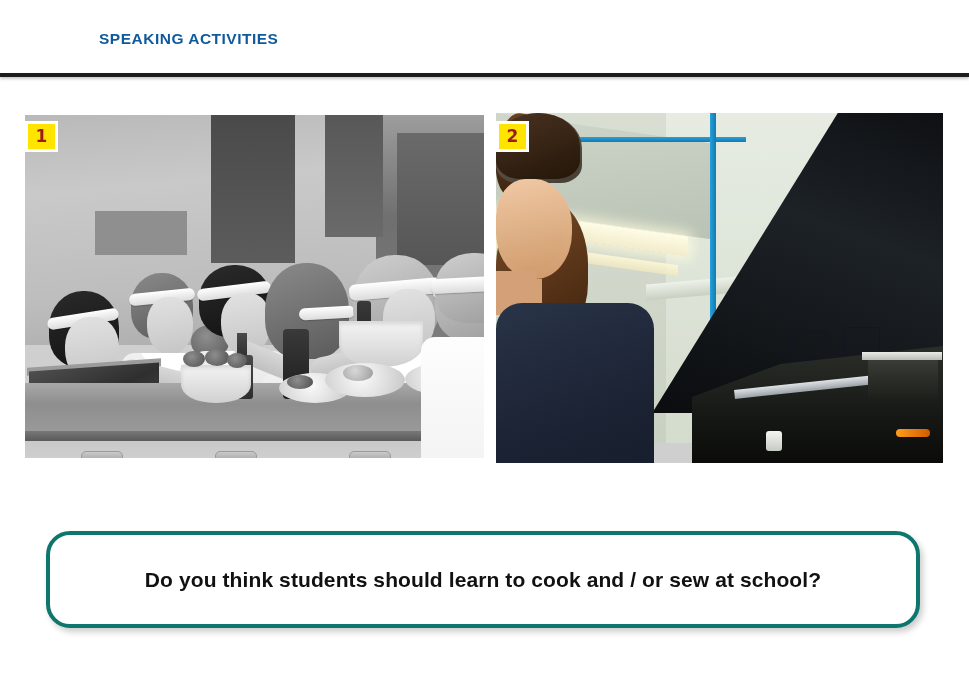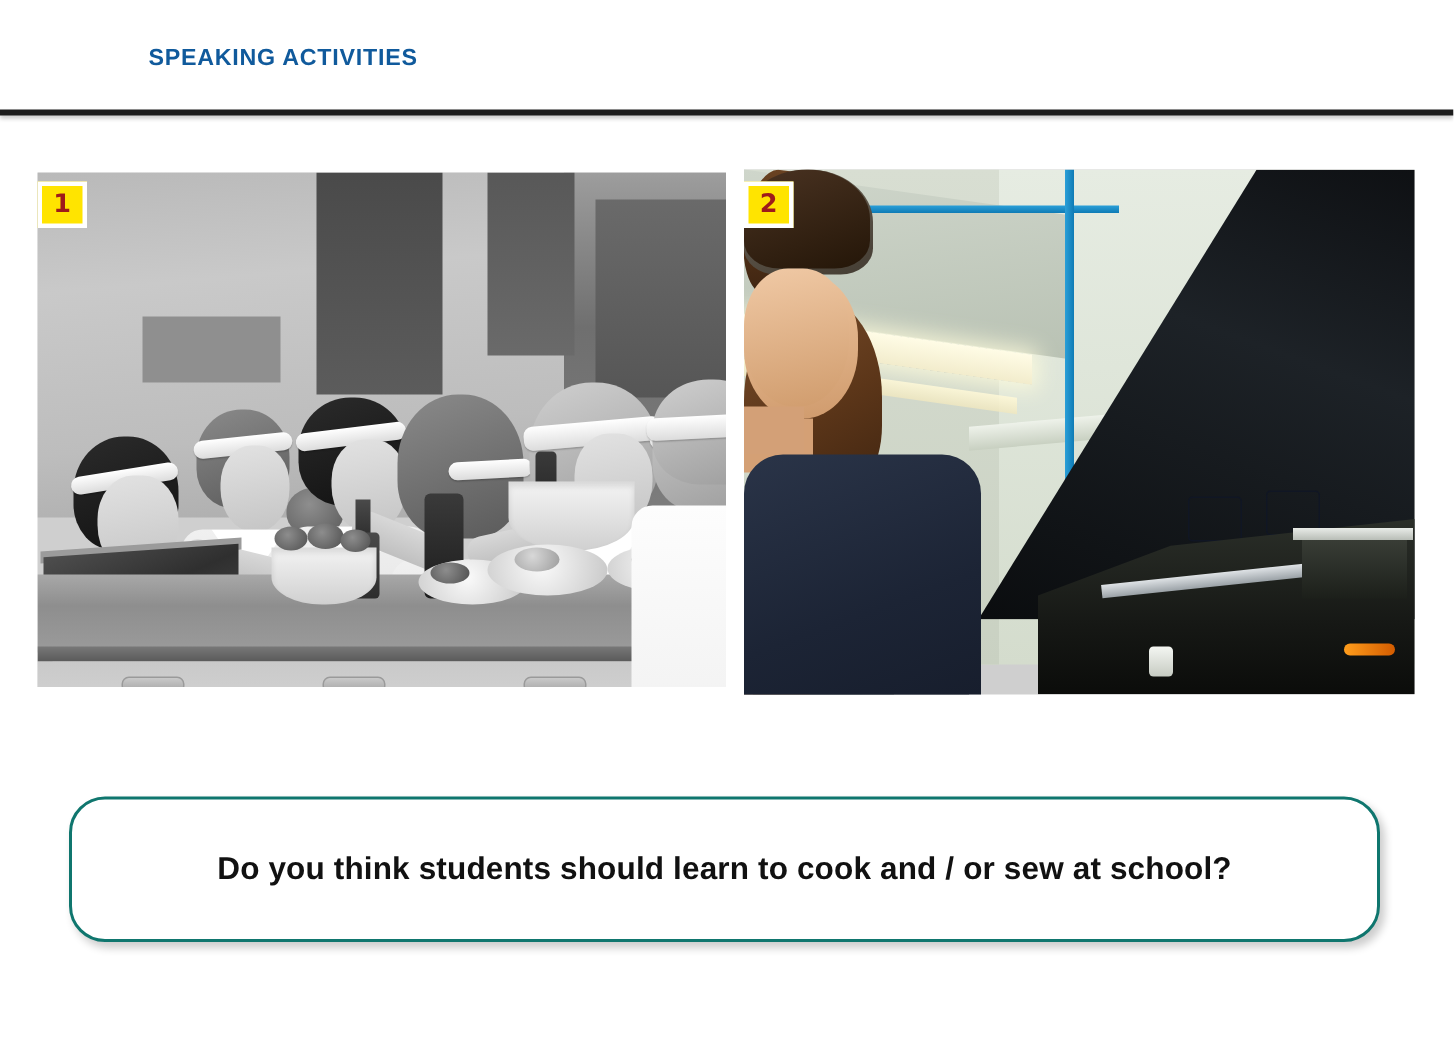--- a/index.html
+++ b/index.html
@@ -380,21 +380,21 @@
   }
 
   
   .question-box {
     position: absolute;
     left: 46px;
     top: 531px;
     width: 874px;
     height: 97px;
     box-sizing: border-box;
-    border: 2px solid #0f766e;
+    border: 4px solid #0f766e;
     border-radius: 24px;
     background: #ffffff;
     box-shadow: 3px 4px 6px rgba(0,0,0,0.20);
     display: flex;
     align-items: center;
     justify-content: center;
   }
   .question-text {
     font-size: 21px;
     font-weight: bold;

